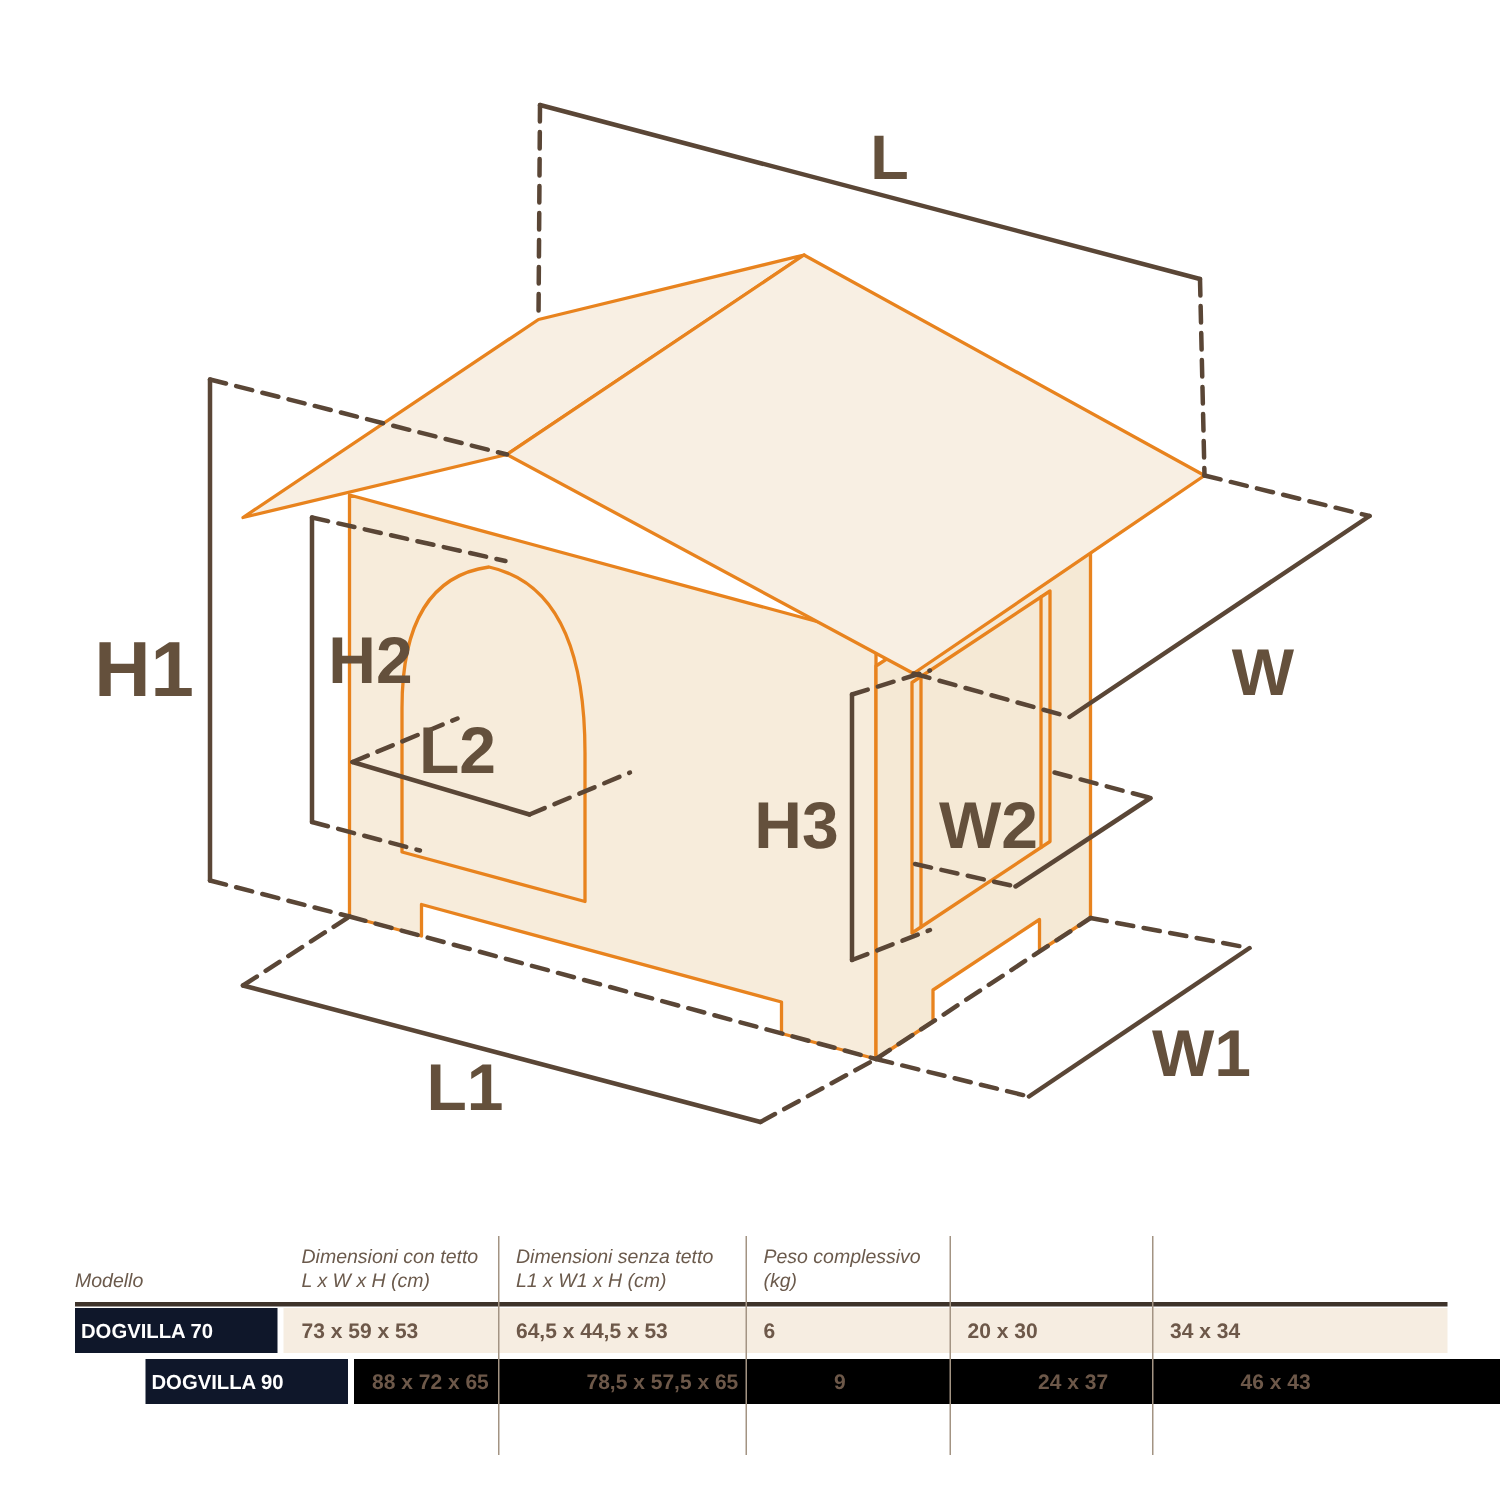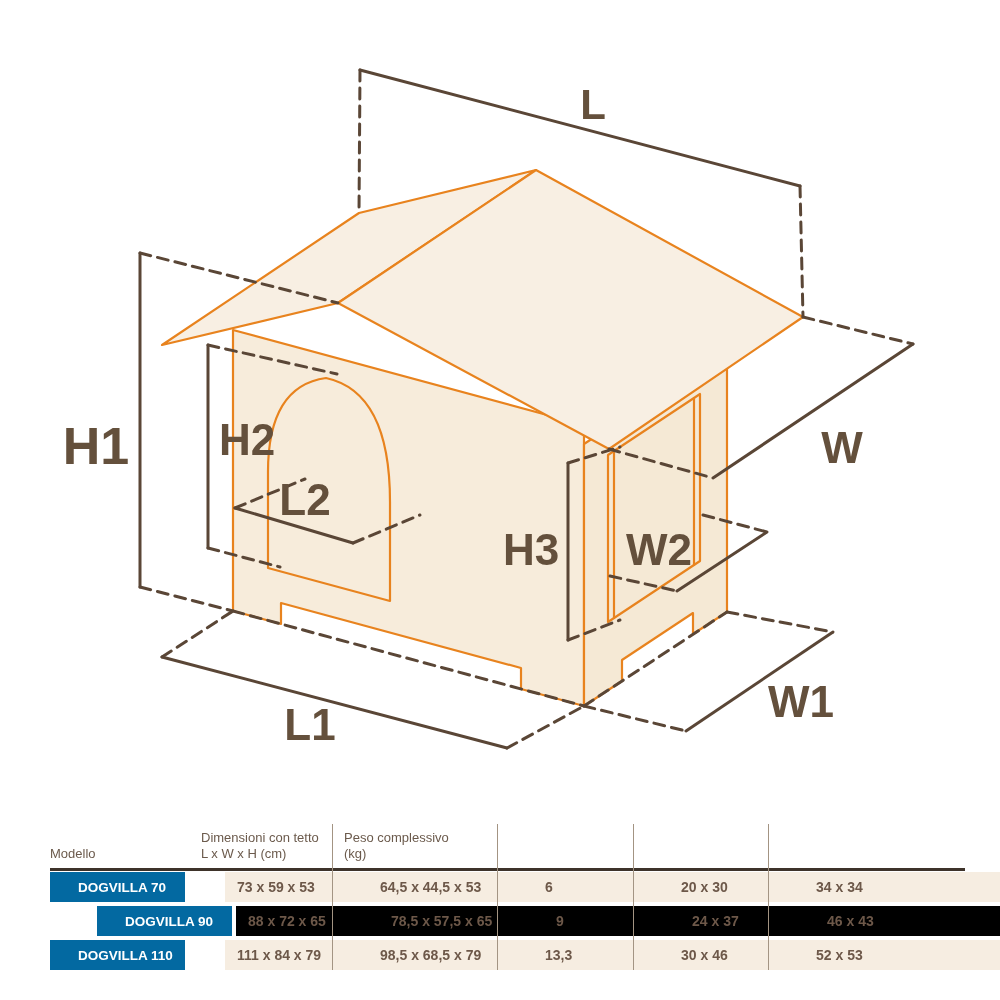--- a/index.html
+++ b/index.html
@@ -4,30 +4,30 @@
 <style>
   html,body{margin:0;padding:0;background:#ffffff;}
   #page{position:relative;width:1000px;height:1000px;background:#ffffff;overflow:hidden;
         font-family:"Liberation Sans", sans-serif;}
   #figure-svg{position:absolute;left:0;top:0;width:1000px;height:1000px;}
 
   
   #spec-table{position:absolute;left:50px;top:824px;width:915px;}
   .hdr-grid{display:grid;grid-template-columns:139px 143px 165px 136px 135px 197px;
             align-items:end;height:44px;}
-  .hdr-cell{font-size:13px;line-height:1.22;color:#6b5a4c;padding:0 10px 6px 0;}
+  .hdr-cell{font-size:13px;line-height:1.22;color:#6b5a4c;padding:0 10px 6px 0;font-style:italic;}
   .hdr-cell.c2,.hdr-cell.c3,.hdr-cell.c4,.hdr-cell.c5,.hdr-cell.c6{padding-left:12px;}
   .hdr-rule{height:2.5px;background:#3e332a;width:915px;}
   .t-row{position:absolute;left:0;width:915px;height:30px;}
-  .model-cell{position:absolute;left:0;top:0;width:135px;height:30px;background:#0369a1;
+  .model-cell{position:absolute;left:0;top:0;width:135px;height:30px;background:#0f172a;
               color:#ffffff;font-weight:bold;font-size:13.5px;display:flex;align-items:center;
-              padding-left:28px;box-sizing:border-box;}
+              padding-left:4px;box-sizing:border-box;}
   .data-strip{position:absolute;left:139px;top:0;width:776px;height:30px;display:grid;
               grid-template-columns:143px 165px 136px 135px 197px;align-items:center;}
-  .data-strip.beige{background:#f6ede1;margin-left:36px;}
+  .data-strip.beige{background:#f6ede1;}
   .data-strip.white{background:#000000;}
   .val-cell{font-size:14px;font-weight:bold;color:#6d5849;padding-left:12px;}
   .v-sep{position:absolute;top:824px;width:1px;height:146px;background:#a39483;}
 </style>
 </head>
 <body>
 
 <div id="page">
 
   <svg id="figure-svg" viewBox="0 0 1000 1000">
@@ -106,20 +106,21 @@
       <text x="659" y="565" font-size="44">W2</text>
       <text x="801" y="717" font-size="44">W1</text>
       <text x="310" y="740" font-size="44">L1</text>
     </g>
   </svg>
 
   <div id="spec-table">
     <div class="hdr-grid">
       <div class="hdr-cell c1"><span>Modello</span></div>
       <div class="hdr-cell c2"><span>Dimensioni con tetto</span><br><span>L x W x H (cm)</span></div>
+      <div class="hdr-cell c3"><span>Dimensioni senza tetto</span><br><span>L1 x W1 x H (cm)</span></div>
       <div class="hdr-cell c4"><span>Peso complessivo</span><br><span>(kg)</span></div>
     </div>
     <div class="hdr-rule"></div>
   </div>
 
   <div class="t-row" style="top:872px;left:50px;">
     <div class="model-cell">DOGVILLA 70</div>
     <div class="data-strip beige">
       <div class="val-cell">73 x 59 x 53</div>
       <div class="val-cell">64,5 x 44,5 x 53</div>
@@ -131,29 +132,19 @@
   <div class="t-row" style="top:906px;left:50px;margin-left:47px;">
     <div class="model-cell">DOGVILLA 90</div>
     <div class="data-strip white">
       <div class="val-cell">88 x 72 x 65</div>
       <div class="val-cell">78,5 x 57,5 x 65</div>
       <div class="val-cell">9</div>
       <div class="val-cell">24 x 37</div>
       <div class="val-cell">46 x 43</div>
     </div>
   </div>
-  <div class="t-row" style="top:940px;left:50px;">
-    <div class="model-cell">DOGVILLA 110</div>
-    <div class="data-strip beige">
-      <div class="val-cell">111 x 84 x 79</div>
-      <div class="val-cell">98,5 x 68,5 x 79</div>
-      <div class="val-cell">13,3</div>
-      <div class="val-cell">30 x 46</div>
-      <div class="val-cell">52 x 53</div>
-    </div>
-  </div>
 
   <div class="v-sep" style="left:332px;"></div>
   <div class="v-sep" style="left:497px;"></div>
   <div class="v-sep" style="left:633px;"></div>
   <div class="v-sep" style="left:768px;"></div>
 
 </div>
 
 </body></html>

